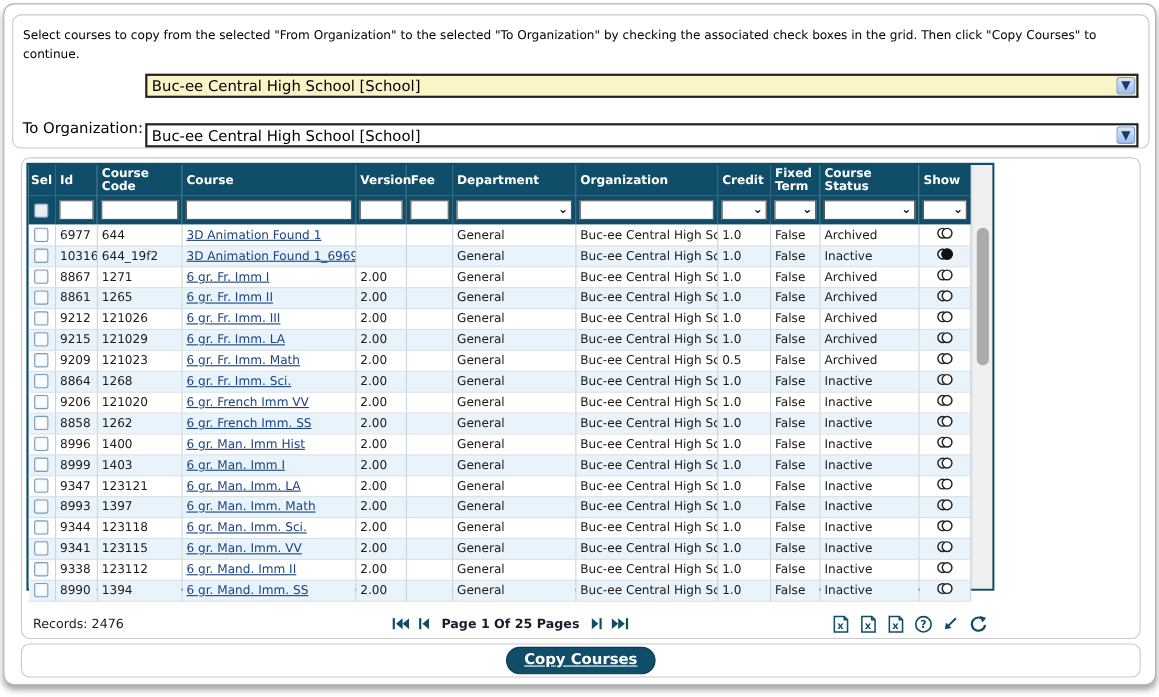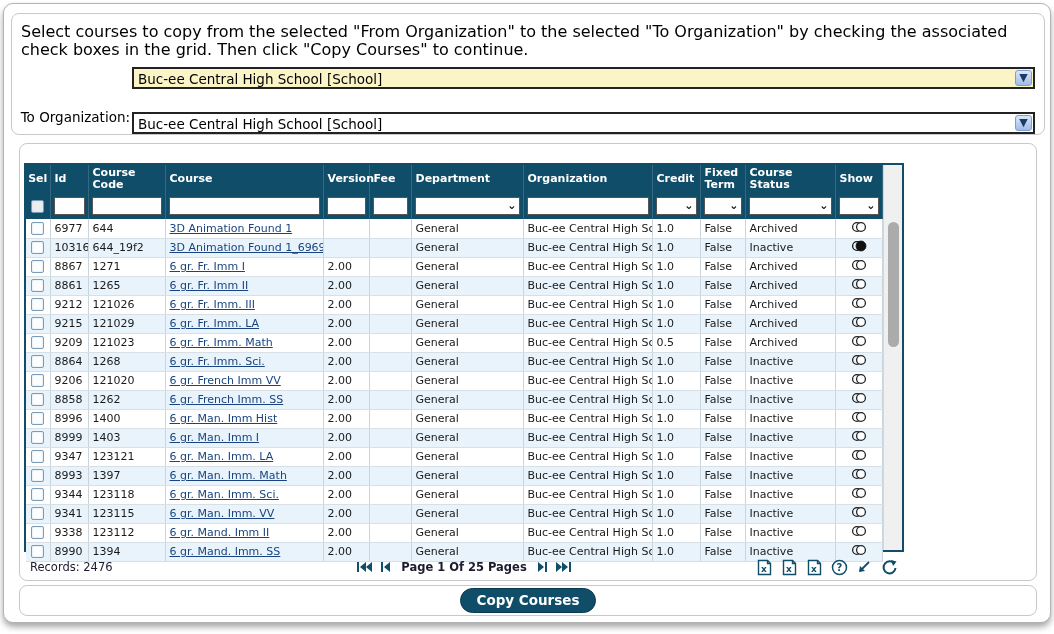--- a/index.html
+++ b/index.html
@@ -9,37 +9,37 @@
     background:#fff; border:1px solid #b3b3b3; border-radius:10px;
     box-shadow:0 4px 6px rgba(0,0,0,0.35);
   }
   .panel {
     position:absolute; background:#fff; border:1px solid #c9c9c9; border-radius:8px;
   }
   .top-panel    { left:7px;  top:9px;   width:1034px; height:122px; }
   .grid-panel   { left:15px; top:139px; width:1018px; height:438px; }
   .button-panel { left:15px; top:581px; width:1018px; height:31px; }
 
-  .instructions { padding:9px 10px 0 9px; font-size:16px; line-height:18px; color:#000; }
+  .instructions { padding:9px 10px 0 9px; font-size:11px; line-height:18px; color:#000; }
   .org-row { position:relative; height:28px; margin-top:7px; }
   .org-label { position:absolute; left:0; top:-5px; width:118px; text-align:right; font-size:13.5px; line-height:16px; color:#000; }
   .org-select {
     position:absolute; left:120px; top:-2px; width:903px; height:22px;
     border:2px solid #222; background:#fff; font-size:13.5px; line-height:18px;
     padding:1px 22px 0 4px; white-space:nowrap; overflow:hidden; cursor:default;
   }
   .org-select.yellow { background:#FBF4C6; }
   .select-arrow {
     position:absolute; right:1px; top:1px; width:17px; height:16px;
     background:linear-gradient(#dbe7f9,#9fbbe8); border:1px solid #7d9fd0; border-radius:3px;
     color:#1b3b66; font-size:11px; font-weight:bold; text-align:center; line-height:14px;
   }
 
   
-  .grid-widget { position:absolute; left:4px; top:19px; width:880px; height:389px; border:2px solid #0F4D68; background:#fff; display:flex; }
+  .grid-widget { position:absolute; left:4px; top:4px; width:880px; height:389px; border:2px solid #0F4D68; background:#fff; display:flex; }
   table.grid { border-collapse:collapse; table-layout:fixed; width:856px; font-size:11px; }
   .grid col.c0{width:24px}.grid col.c1{width:38px}.grid col.c2{width:77px}.grid col.c3{width:158px}
   .grid col.c4{width:46px}.grid col.c5{width:42px}.grid col.c6{width:112px}.grid col.c7{width:129px}
   .grid col.c8{width:48px}.grid col.c9{width:45px}.grid col.c10{width:90px}.grid col.c11{width:47px}
   .grid thead th { background:#0F4D68; color:#fff; font-weight:600; text-align:left; vertical-align:middle;
     padding:2px 4px; height:27px; border-right:1px solid #356880; font-size:11px; line-height:12px; }
   .grid thead th .hdr-link { cursor:pointer; }
   .grid thead th.sel-col { text-align:center; padding:2px 1px; }
   .grid tr.filter-row td { background:#0F4D68; padding:2px 3px; height:26px; border-right:1px solid #356880; }
   .filter-input { width:100%; height:18px; border:1px solid #555; background:#fff; font-size:11px; padding:0 2px; }
@@ -60,21 +60,21 @@
   .grid-footer { position:absolute; left:0; top:412px; width:100%; height:24px; font-size:11.5px; color:#1b1b2e; }
   .records { position:absolute; left:10px; top:4px; }
   .pager { position:absolute; left:4px; width:880px; top:3px; text-align:center; white-space:nowrap;font-weight:bold; }
   .pager .pg-btn { display:inline-block; vertical-align:middle; cursor:pointer; margin:0 2px; }
   .pager .pg-label { display:inline-block; vertical-align:middle; margin:0 4px; }
   .footer-icons { position:absolute; right:138px; top:3px; display:flex; gap:8px; }
   .footer-icons .f-icon { width:17px; height:17px; cursor:pointer; }
 
   .copy-btn { display:block; margin:2px auto; background:#0F4D68; color:#fff; border:1px solid #0a3a50;
     border-radius:13px; font-family:"DejaVu Sans", sans-serif; font-size:13.5px; font-weight:600;
-    padding:3px 15px 4px 15px; cursor:pointer; }
+    padding:3px 15px 4px 15px; cursor:pointer;text-decoration:underline; }
   svg { display:block; }
 </style>
 </head>
 <body>
 
 <div class="outer-window">
 
   <div class="panel top-panel">
     <div class="instructions">Select courses to copy from the selected "From Organization" to the selected "To Organization" by checking the associated check boxes in the grid. Then click "Copy Courses" to continue.</div>
     <div class="org-row" style="margin-top:10px;">

